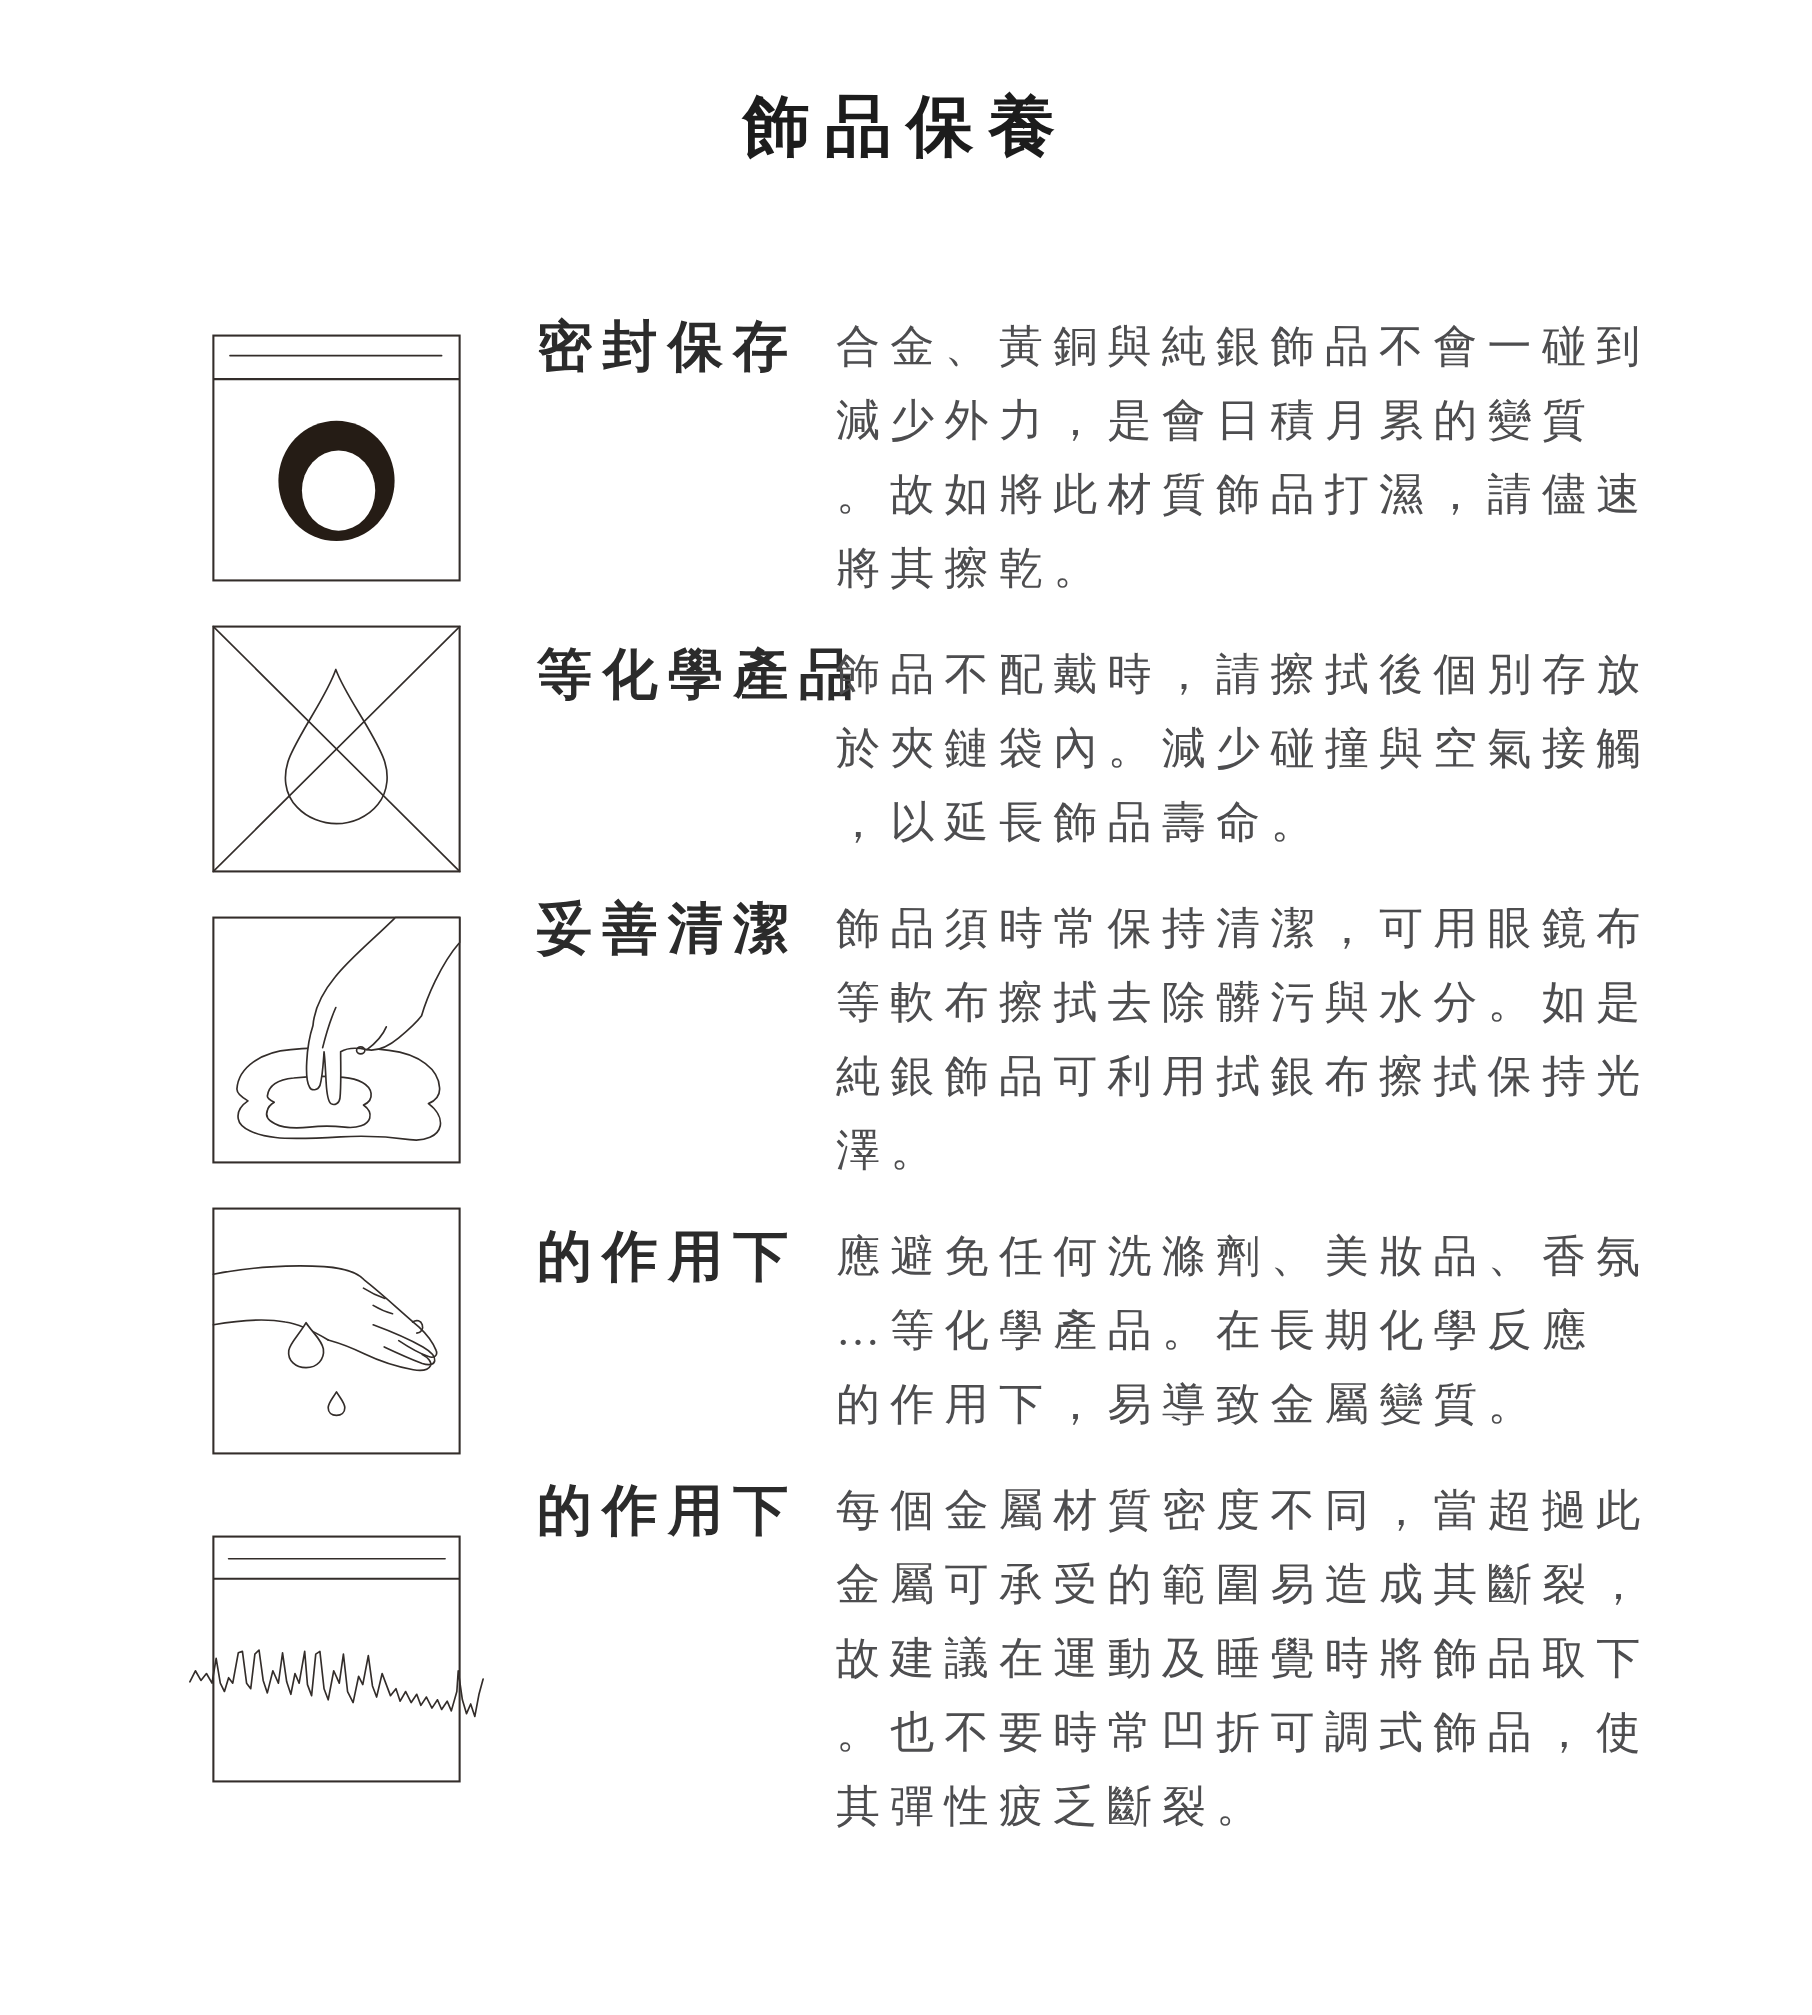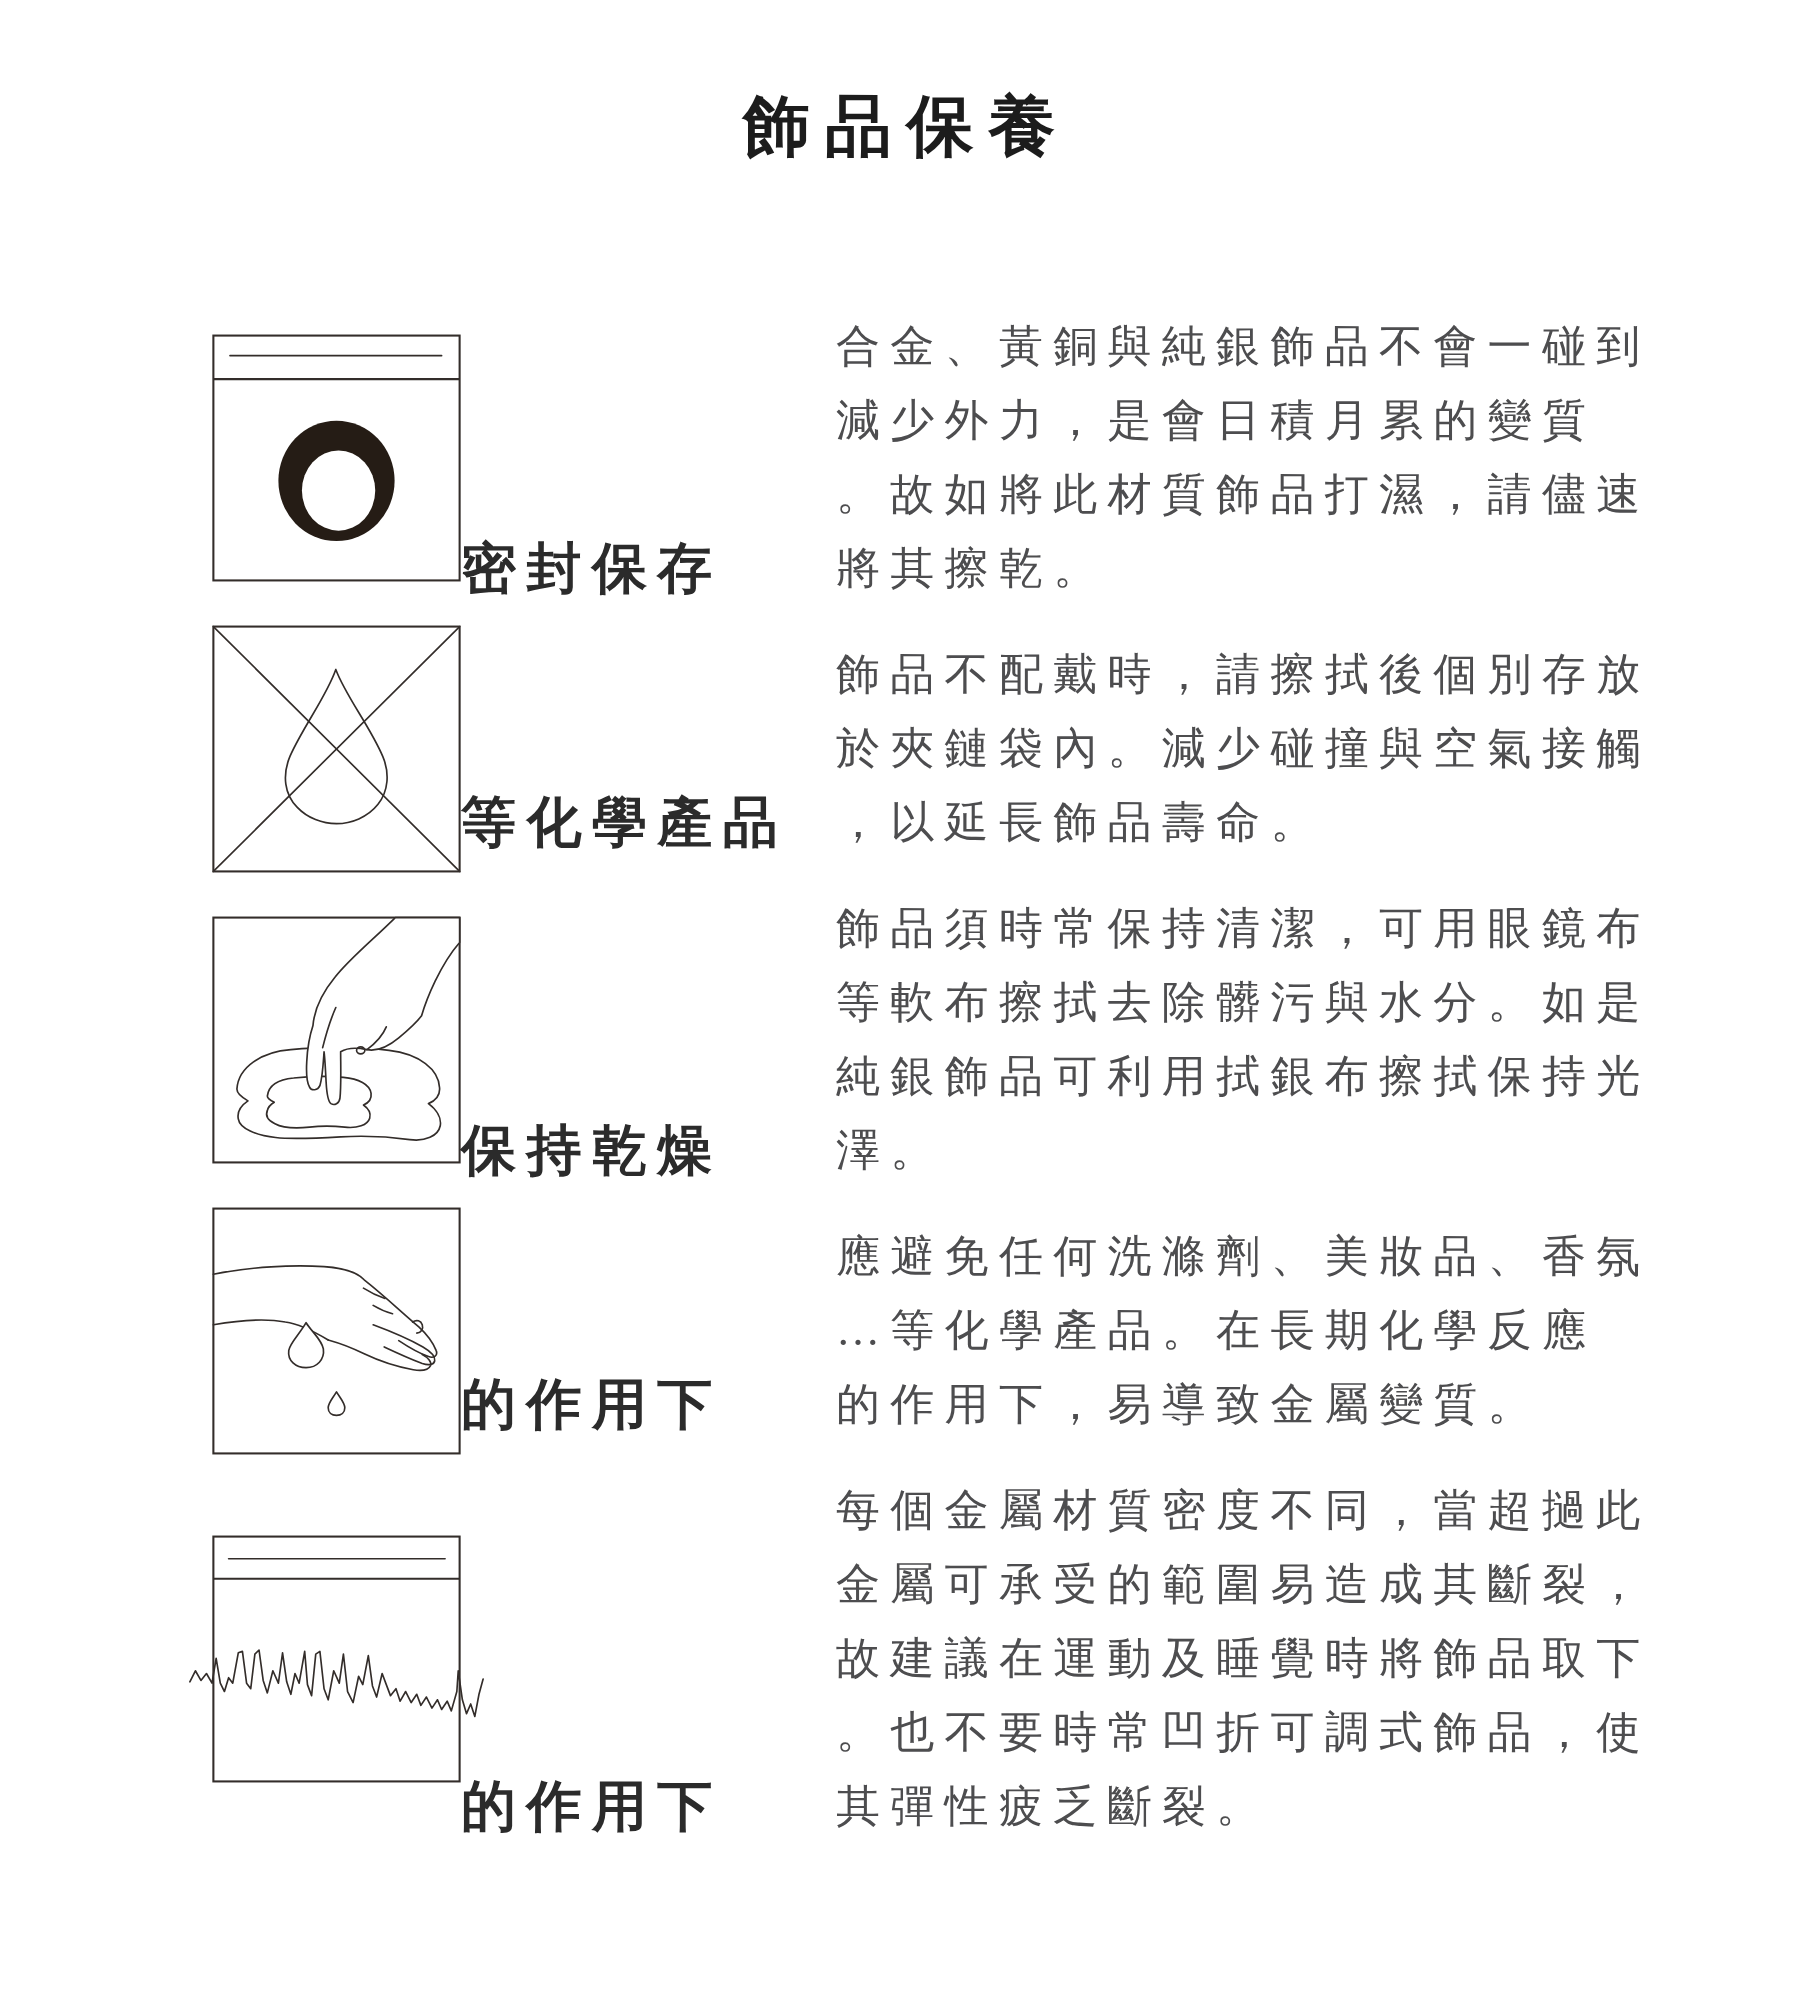--- a/index.html
+++ b/index.html
@@ -42,21 +42,22 @@
     position: absolute;
     top: 50%;
     left: 0;
     transform: translateY(-50%);
     width: 249px;
     height: 249px;
   }
   .icon-box svg { overflow: visible; display: block; }
   .cell-heading {
     display: flex;
-    align-items: flex-end;
+    align-items: flex-start;
+    padding-left: 76px;
     box-sizing: border-box;
   }
   .heading {
     font-size: 55px;
     letter-spacing: 0.19em;
     font-weight: 600;
     color: #2b2b2b;
     white-space: nowrap;
   }
   .cell-body {
@@ -152,21 +153,21 @@
             <path class="stroke" d="M36,250 C38,218 72,196 114,193 C158,189 216,189 256,194 C300,199 328,222 329,248 C330,260 322,267 313,271 C325,280 332,292 330,303 C327,318 308,326 286,323 C250,318 220,317 186,319 C152,321 118,323 92,320 C64,317 40,307 38,293 C36,282 43,273 52,267 C43,262 36,257 36,250 Z"></path>
             <path class="stroke" d="M80,260 C82,244 96,236 118,234 C144,231 166,231 190,233 C212,235 228,243 230,256 C231,264 226,270 219,273 C226,278 230,285 228,292 C225,302 210,307 192,305 C173,303 158,303 141,305 C122,307 102,306 91,300 C81,295 77,288 80,281 C81,276 85,272 90,269 C84,266 80,263 80,260 Z"></path>
             <path class="whitefill" d="M265,2 C235,32 198,62 178,88 C160,110 148,134 146,158 C142,170 138,190 137,210 C136,228 138,242 141,247 C144,253 153,252 156,245 C160,232 161,210 162,196 C163,203 164,220 165,240 C166,258 168,268 172,271 C177,274 184,271 185,263 C187,244 186,215 186,196 C196,190 210,190 224,193 C240,196 258,186 270,176 C282,166 294,156 303,144 C310,120 330,70 358,38 L358,2 Z"></path>
             <path class="stroke" d="M160,190 C165,170 171,150 179,132"></path>
             <path class="stroke" d="M224,193 C236,184 247,172 252,160"></path>
             <ellipse class="stroke" cx="215" cy="194" rx="6" ry="5"></ellipse>
           </svg>
         </div>
       </div>
       <div class="cell-heading">
-        <div class="heading">保持乾燥</div>
+        <div class="heading">妥善清潔</div>
       </div>
       <div class="cell-body">
         <div class="body-text">飾品須時常保持清潔，可用眼鏡布
 等軟布擦拭去除髒污與水分。如是
 純銀飾品可利用拭銀布擦拭保持光
 澤。</div>
       </div>
     </div>
 
     <div class="row">

